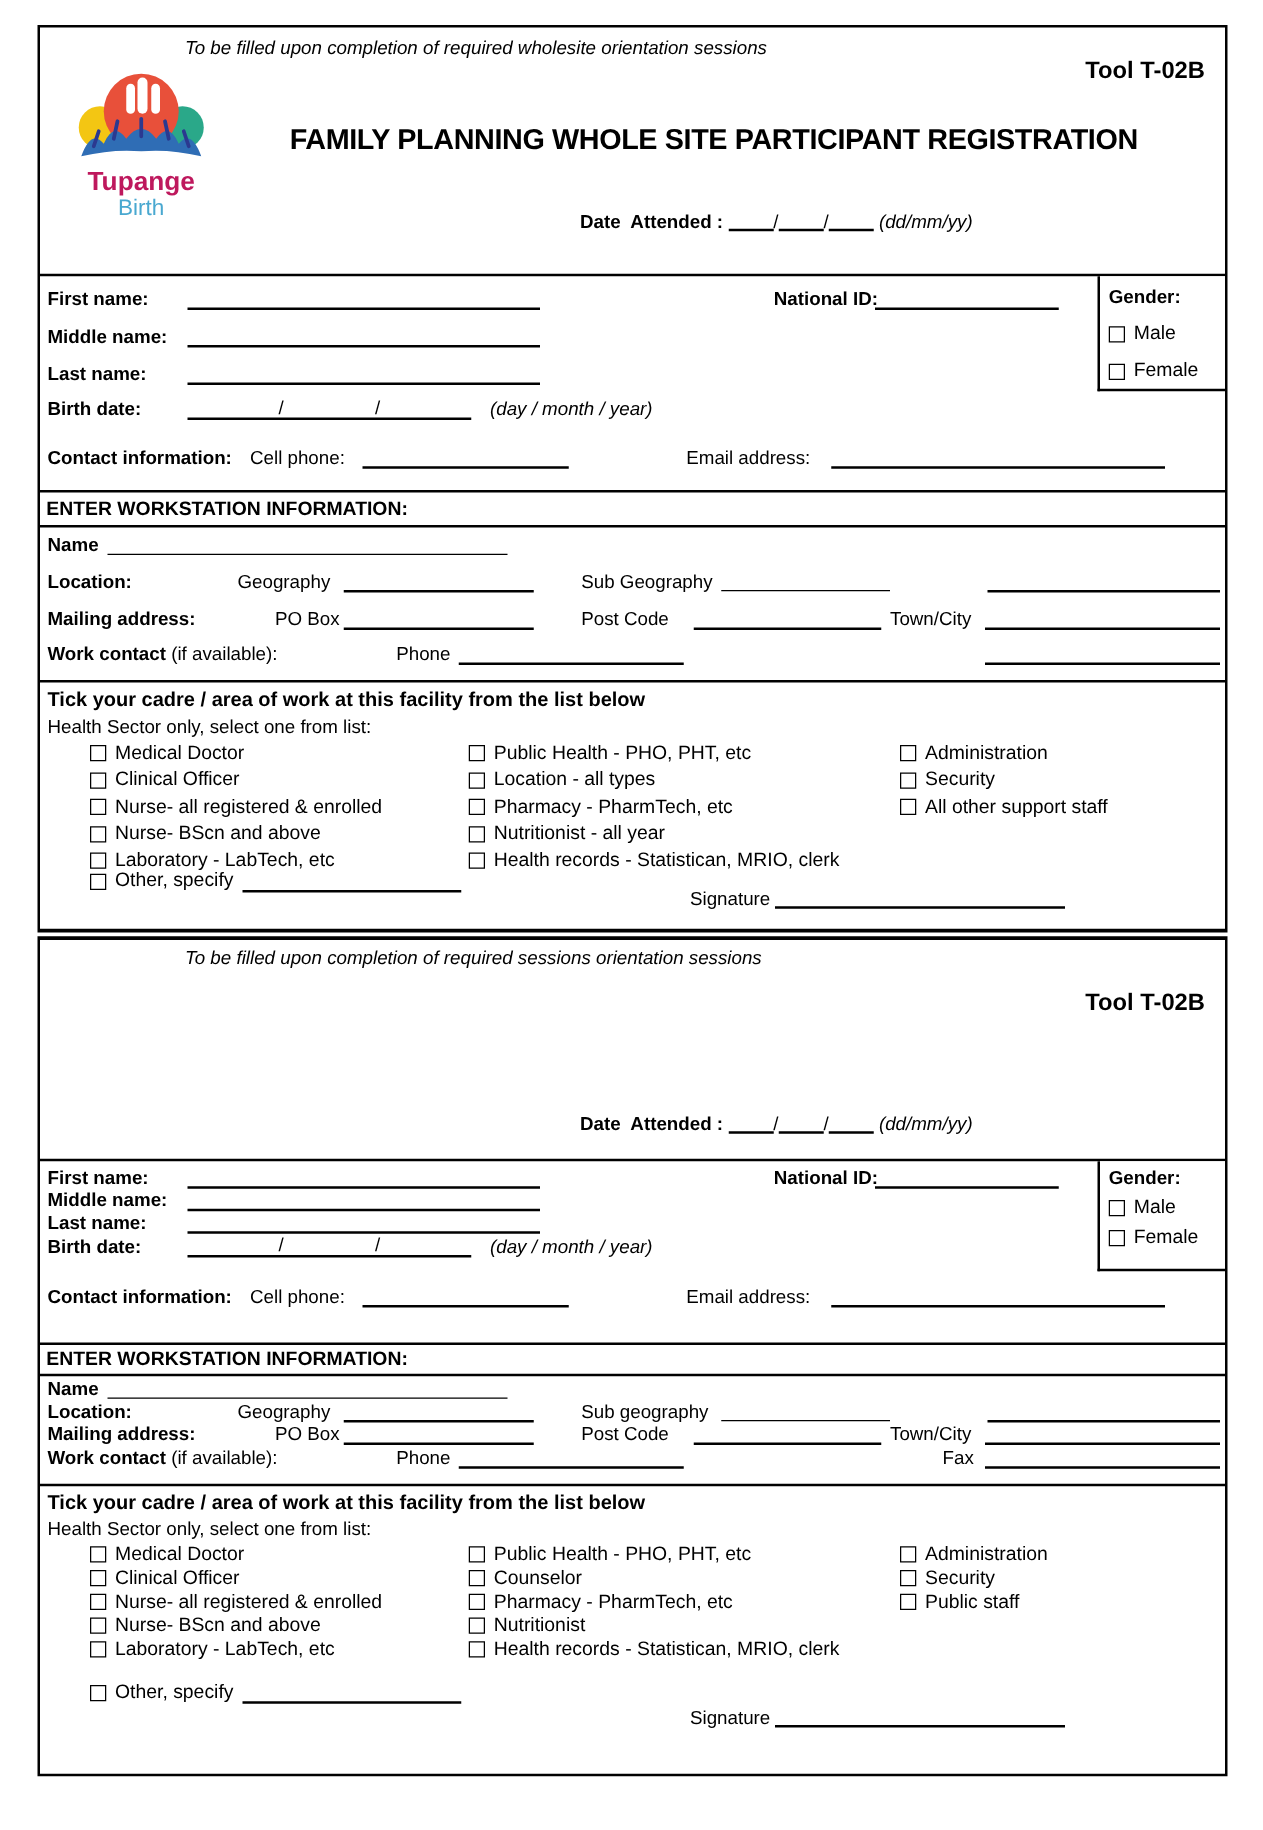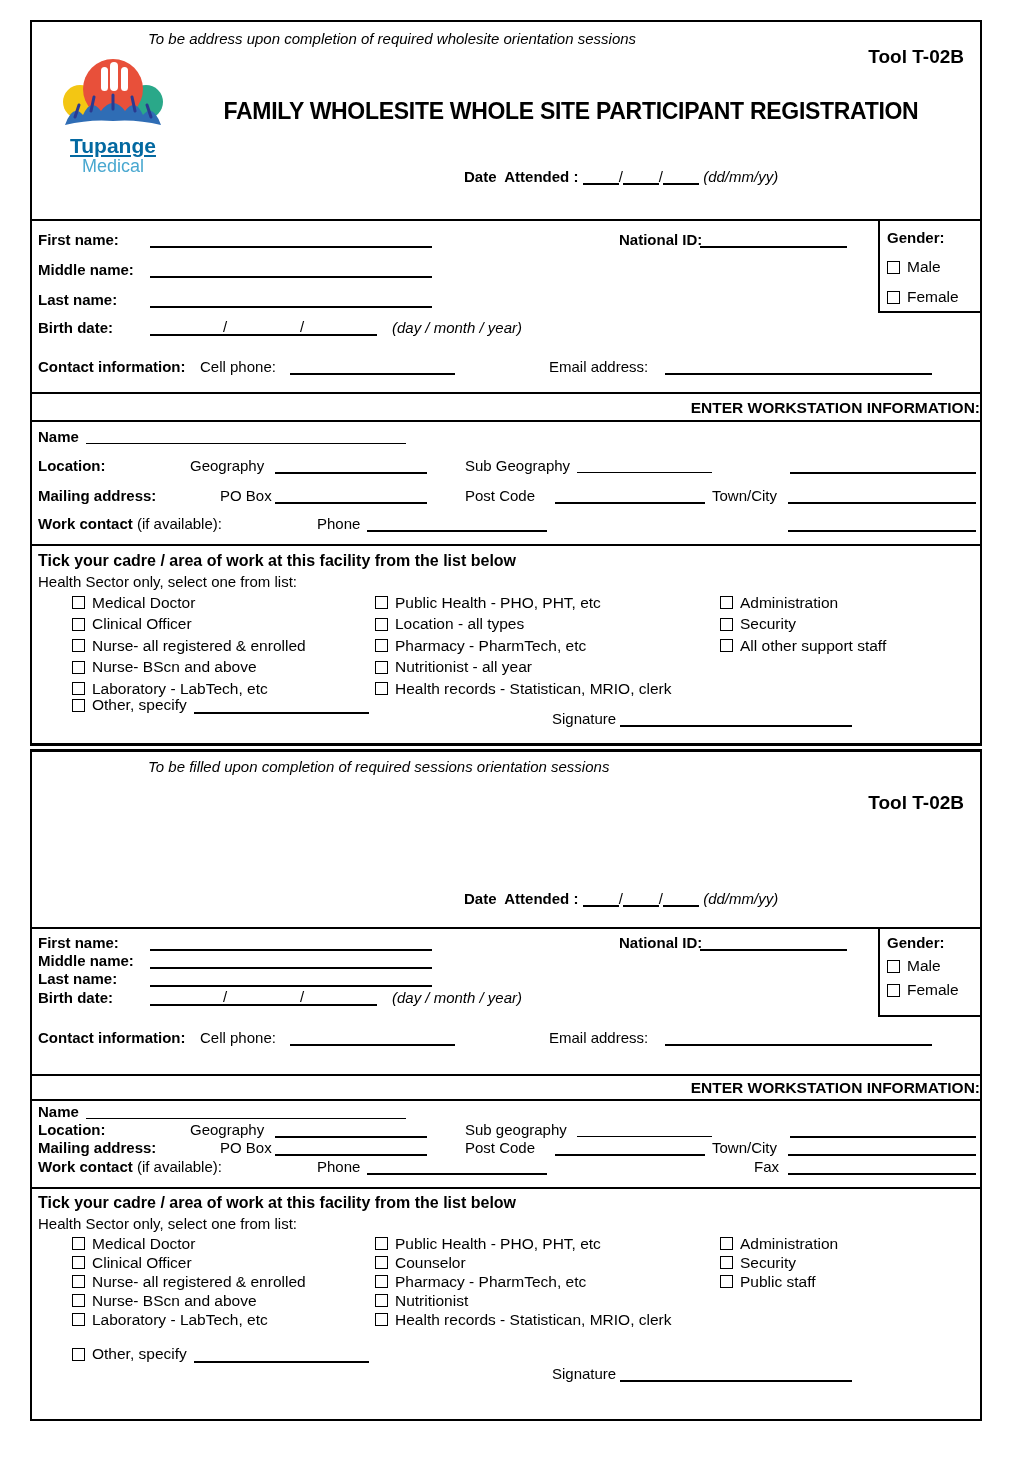--- a/index.html
+++ b/index.html
@@ -20,54 +20,54 @@
   .title1{font-size:23px;font-weight:bold;letter-spacing:-0.3px;}
   .row{position:absolute;left:0;width:100%;height:22px;}
   .ln{display:inline-block;border-bottom:2px solid #000;height:15px;vertical-align:-3px;}
   .slashline{display:inline-flex;justify-content:space-evenly;align-items:flex-end;}
   .slashline span{font-size:15px;line-height:15px;}
   .cb{display:inline-block;width:11px;height:11px;border:1.7px solid #000;background:#fff;flex:0 0 auto;}
   .cb-item{display:flex;align-items:center;gap:7px;font-size:15.5px;text-align:right;}
   .col1f1 .cb-item{height:21.5px;}
   .colf2 .cb-item{height:19px;}
   .gender-box{position:absolute;border-left:2px solid #000;border-bottom:2px solid #000;background:#fff;box-sizing:border-box;}
-  .ws-header{font-size:15.5px;font-weight:bold;border-bottom:2px solid #000;padding:5px 0 3px 5px;text-align:right;}
+  .ws-header{font-size:15.5px;font-weight:bold;border-bottom:2px solid #000;padding:5px 0 3px 5px;}
   
   .logo{position:absolute;width:130px;text-align:center;}
   .logo-emblem{position:relative;width:104px;height:78px;margin:0 auto;}
-  .logo-t1{font-size:21px;font-weight:bold;color:#0369a1;line-height:22px;margin-top:2px;text-decoration:underline;}
+  .logo-t1{font-size:21px;font-weight:bold;color:#be185d;line-height:22px;margin-top:2px;}
   .logo-t2{font-size:18px;color:#49a8d0;line-height:19px;}
 </style>
 </head>
 <body>
 
 <div class="form-box" id="form1">
 
   <div class="section" style="height:197px;">
-    <div class="abs note" style="left:116px;top:8px;">To be address upon completion of required wholesite orientation sessions</div>
+    <div class="abs note" style="left:116px;top:8px;">To be filled upon completion of required wholesite orientation sessions</div>
     <div class="abs tool" style="right:16px;top:24px;">Tool T-02B</div>
 
     <div class="logo abs" style="left:16px;top:33px;">
       <div class="logo-emblem">
         <svg width="104" height="78" viewBox="0 0 104 78">
           <circle cx="19" cy="47" r="17" fill="#f3c613"></circle>
           <circle cx="85" cy="47" r="17" fill="#2aa889"></circle>
           <circle cx="52" cy="34" r="30" fill="#e8503a"></circle>
           <rect x="40" y="12" width="7" height="24" rx="3.5" fill="#ffffff"></rect>
           <rect x="49" y="7" width="8" height="29" rx="4" fill="#ffffff"></rect>
           <rect x="60" y="12" width="7" height="24" rx="3.5" fill="#ffffff"></rect>
           <path d="M4,70 Q12,48 22,60 Q30,42 40,56 Q52,40 64,56 Q74,42 82,60 Q92,48 100,70 Q75,64 52,66 Q29,64 4,70 Z" fill="#2f6db5"></path>
           <path d="M14,62 l4,-12 M30,56 l3,-14 M52,54 l0,-14 M74,56 l-3,-14 M90,62 l-4,-12" stroke="#2b3990" stroke-width="3" fill="none" stroke-linecap="round"></path>
         </svg>
       </div>
       <div class="logo-t1">Tupange</div>
-      <div class="logo-t2">Medical</div>
-    </div>
-
-    <div class="abs title1" style="left:150px;right:20px;top:76px;text-align:center;">FAMILY WHOLESITE WHOLE SITE PARTICIPANT REGISTRATION</div>
+      <div class="logo-t2">Birth</div>
+    </div>
+
+    <div class="abs title1" style="left:150px;right:20px;top:76px;text-align:center;">FAMILY PLANNING WHOLE SITE PARTICIPANT REGISTRATION</div>
 
     <div class="abs fs15" style="left:432px;top:146px;">
       <span class="bold pre">Date  Attended :</span>
       <span class="ln" style="width:36px;"></span><span>/</span><span class="ln" style="width:36px;"></span><span>/</span><span class="ln" style="width:36px;"></span>
       <span class="italic">(dd/mm/yy)</span>
     </div>
   </div>
 
   <div class="section b-top" style="height:173px;">
     <div class="row fs15" style="top:10px;">

